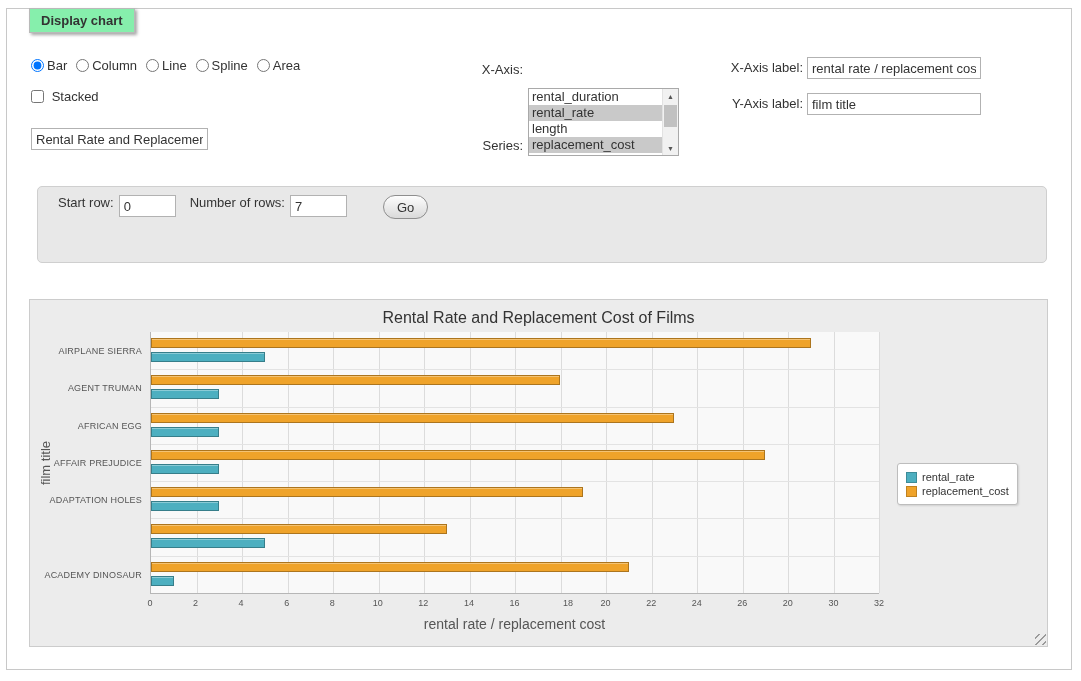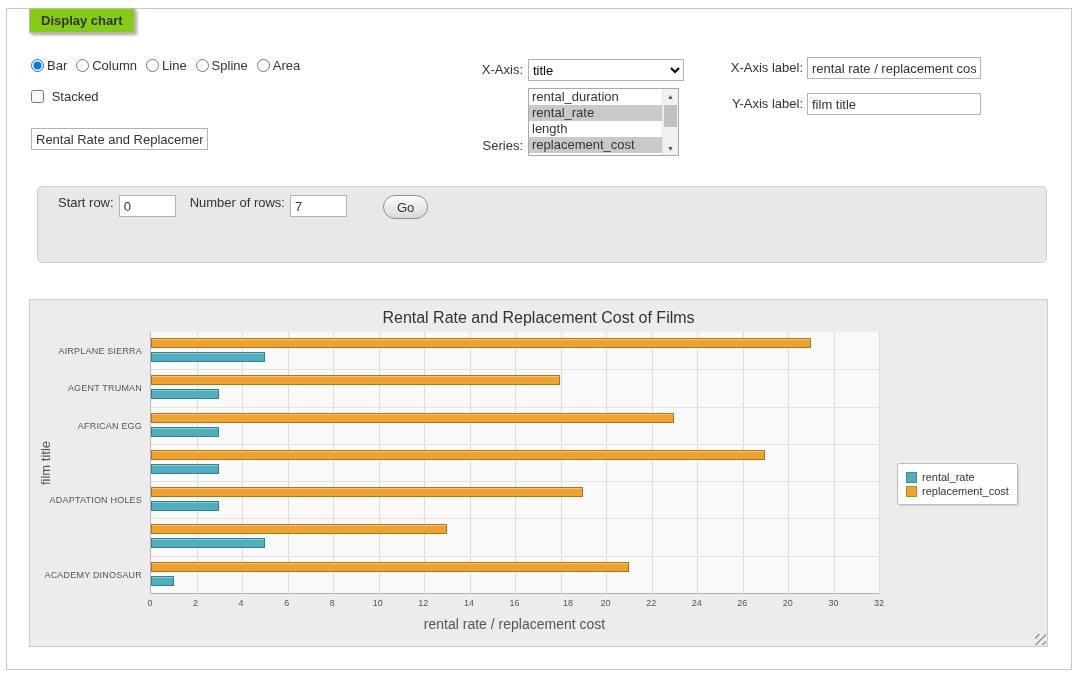--- a/index.html
+++ b/index.html
@@ -8,21 +8,21 @@
     width:1081px; height:681px; position:relative;
     background:#ffffff; color:#333;
     font-family:"Liberation Sans", sans-serif; font-size:13px;
   }
   .main-box {
     position:absolute; left:6px; top:8px; width:1066px; height:662px;
     border:1px solid #c8c8c8; background:#fff;
   }
   .legend-tab {
     position:absolute; left:22px; top:-1px;
-    background:#84cc16; border:1px solid #b9b9b9;
+    background:#86efac; border:1px solid #b9b9b9;
     padding:4px 11px; font-weight:bold; font-size:13px;
     box-shadow:2px 2px 3px rgba(0,0,0,0.35);
   }
   
   .radio-row { position:absolute; left:24px; top:49px; white-space:nowrap; }
   .radio-row label { margin-right:9px;margin-top:16px; }
   .radio-row input { vertical-align:-2px; margin:0 3px 0 0; }
   .stacked-row { position:absolute; left:24px; top:80px; }
   .stacked-row input { vertical-align:-2px; margin:0 4px 0 0; }
   input[type=text] {
@@ -121,21 +121,20 @@
   <div class="stacked-row">
     <label>
       <input type="checkbox" style="">
       <span>Stacked</span>
     </label>
   </div>
 
   <input type="text" class="title-input" value="Rental Rate and Replacement Cost of Films" style="">
 
   <div class="field-label xaxis-label">X-Axis:</div>
-  <select class="xaxis-select" id="xAxisSelect"><option>title</option></select>
 
   <div class="field-label series-label">Series:</div>
   <div class="listbox">
     <div class="listbox-options" id="seriesOptions">
         <div class="lb-option">rental_duration</div>
         <div class="lb-option selected">rental_rate</div>
         <div class="lb-option">length</div>
         <div class="lb-option selected">replacement_cost</div>
       </div>
     <div class="listbox-scrollbar">
@@ -161,20 +160,21 @@
     <button class="go-btn">Go</button>
   </div>
 
   <div class="chart-panel">
     <div class="chart-title">Rental Rate and Replacement Cost of Films</div>
     <div class="yaxis-title">film title</div>
     <div class="ylabels" id="ylabels">
         <div class="ycat" style="top: 0%; height: 14.2857%;">AIRPLANE SIERRA</div>
         <div class="ycat" style="top: 28.5714%; height: 14.2857%;">AFRICAN EGG</div>
         <div class="ycat" style="top: 14.2857%; height: 14.2857%;">AGENT TRUMAN</div>
+        <div class="ycat" style="top: 42.8571%; height: 14.2857%;">AFFAIR PREJUDICE</div>
         <div class="ycat" style="top: 57.1429%; height: 14.2857%;">ADAPTATION HOLES</div>
         <div class="ycat" style="top: 85.7143%; height: 14.2857%;">ACADEMY DINOSAUR</div>
       </div>
     <div class="plot" id="plot">
         <div class="gridline-v" style="left: 6.25%;"></div>
         <div class="gridline-v" style="left: 12.5%;"></div>
         <div class="gridline-v" style="left: 18.75%;"></div>
         <div class="gridline-v" style="left: 25%;"></div>
         <div class="gridline-v" style="left: 31.25%;"></div>
         <div class="gridline-v" style="left: 37.5%;"></div>

